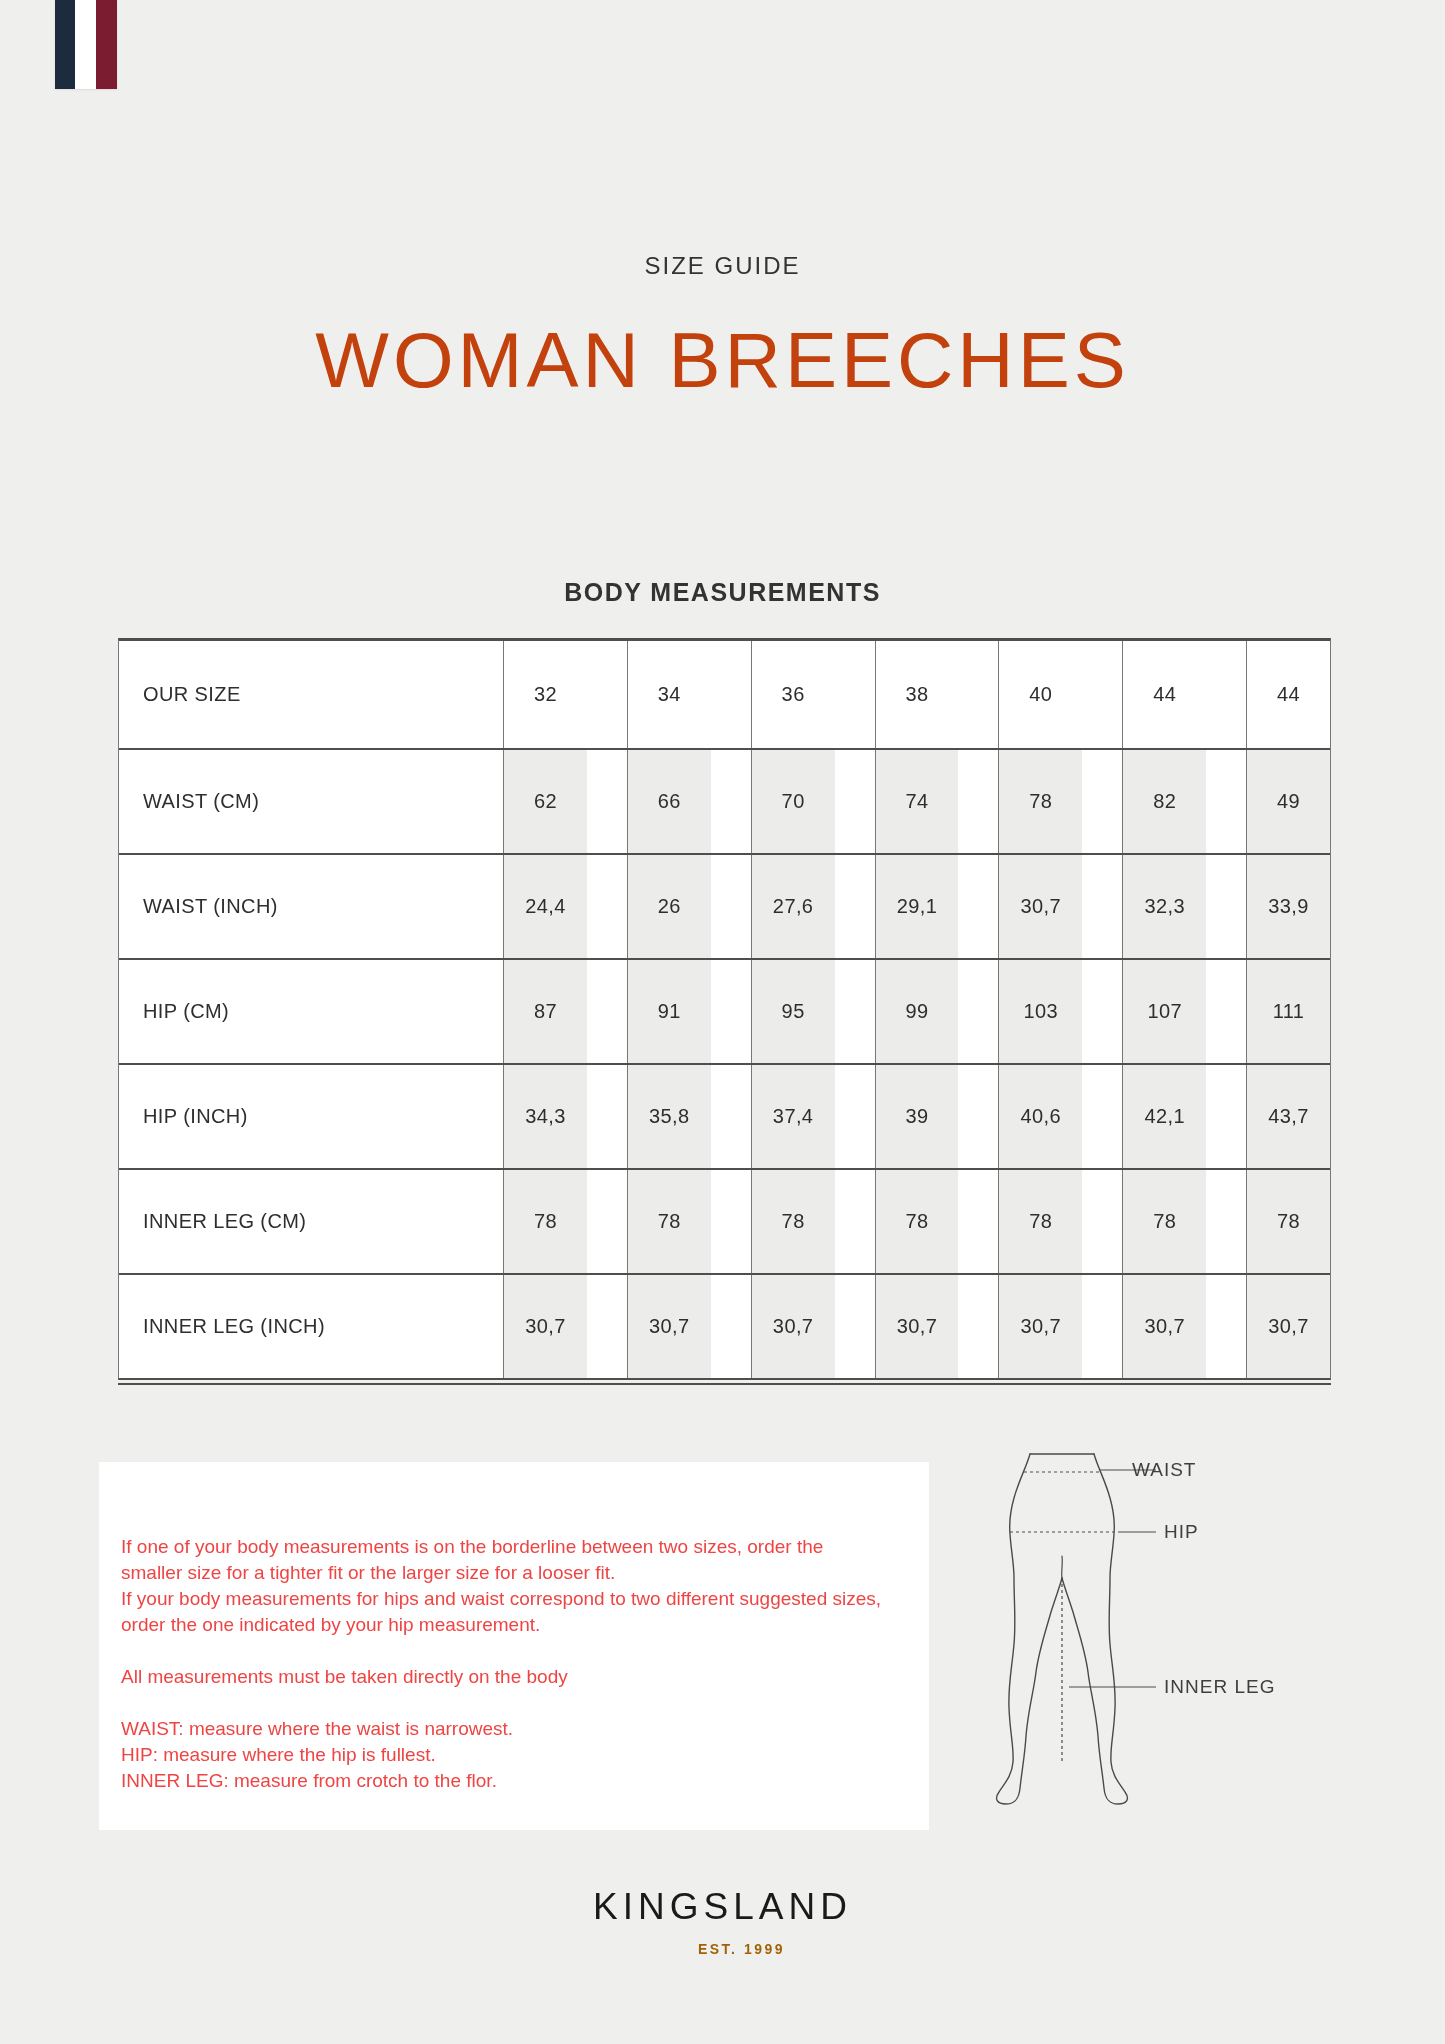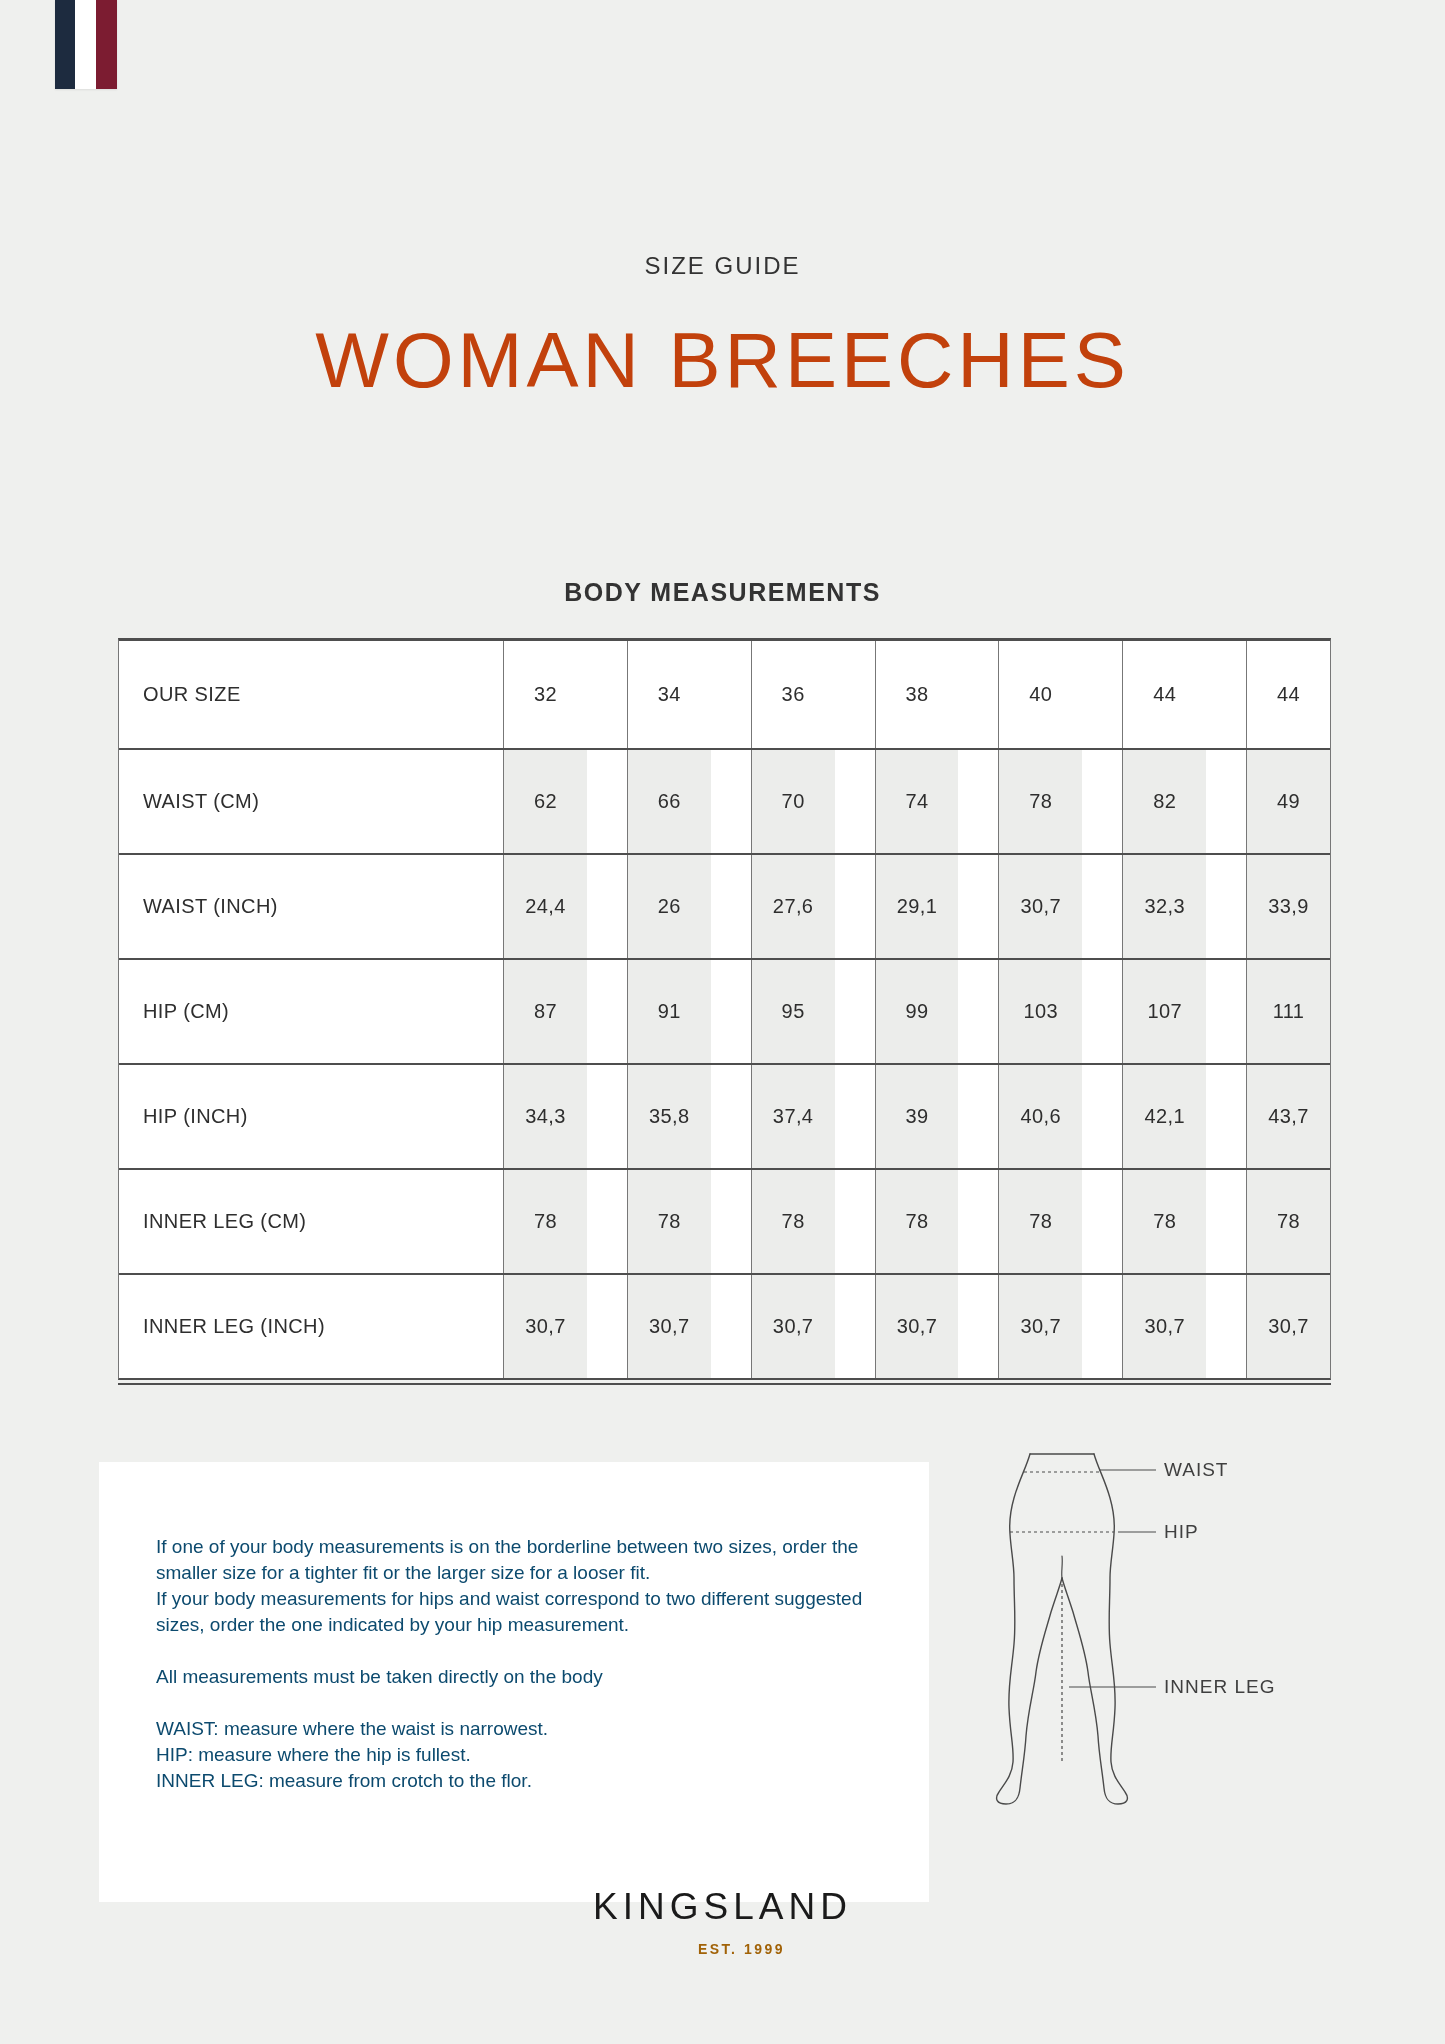--- a/index.html
+++ b/index.html
@@ -45,30 +45,30 @@
   .cell{
     display:flex;align-items:center;justify-content:center;box-sizing:border-box;
     font-size:20px;color:#2e2e2e;letter-spacing:.4px;background:#ecedeb;
     border-left:1px solid #777;
   }
   .cell:first-child{border-left:none;}
   .cell.label{justify-content:flex-start;padding-left:24px;background:#fff;}
   .trow.first .cell{background:#fff;}
   
   .notes{
-    position:absolute;left:99px;top:1462px;width:830px;height:440px;background:#ffffff;
-    box-sizing:border-box;padding:72px 42px 0 57px;
-    font-size:19px;line-height:26px;color:#0c4a6e;
+    position:absolute;left:99px;top:1462px;width:830px;height:368px;background:#ffffff;
+    box-sizing:border-box;padding:72px 42px 0 22px;
+    font-size:19px;line-height:26px;color:#ef4444;
   }
   .notes p{margin:0;}
   .notes .spacer{height:26px;}
   
   .diagram-svg{position:absolute;left:972px;top:1446px;width:200px;height:360px;}
   .dlabel{position:absolute;font-size:19px;letter-spacing:1px;color:#3f3f3f;white-space:nowrap;}
-  .dlabel.waist{left:1164px;top:1459px;}
+  .dlabel.waist{left:1132px;top:1459px;}
   .dlabel.hip{left:1164px;top:1521px;}
   .dlabel.innerleg{left:1164px;top:1676px;}
   
   .brand{
     position:absolute;left:0;top:1886px;width:100%;
     text-align:center;font-size:37px;letter-spacing:5px;color:#1a1a1a;font-weight:400;
   }
   .brand-est{
     position:absolute;left:0;top:1941px;width:100%;
     text-align:center;font-size:14px;letter-spacing:2.5px;color:#a16207;font-weight:700;padding-left:19px;

